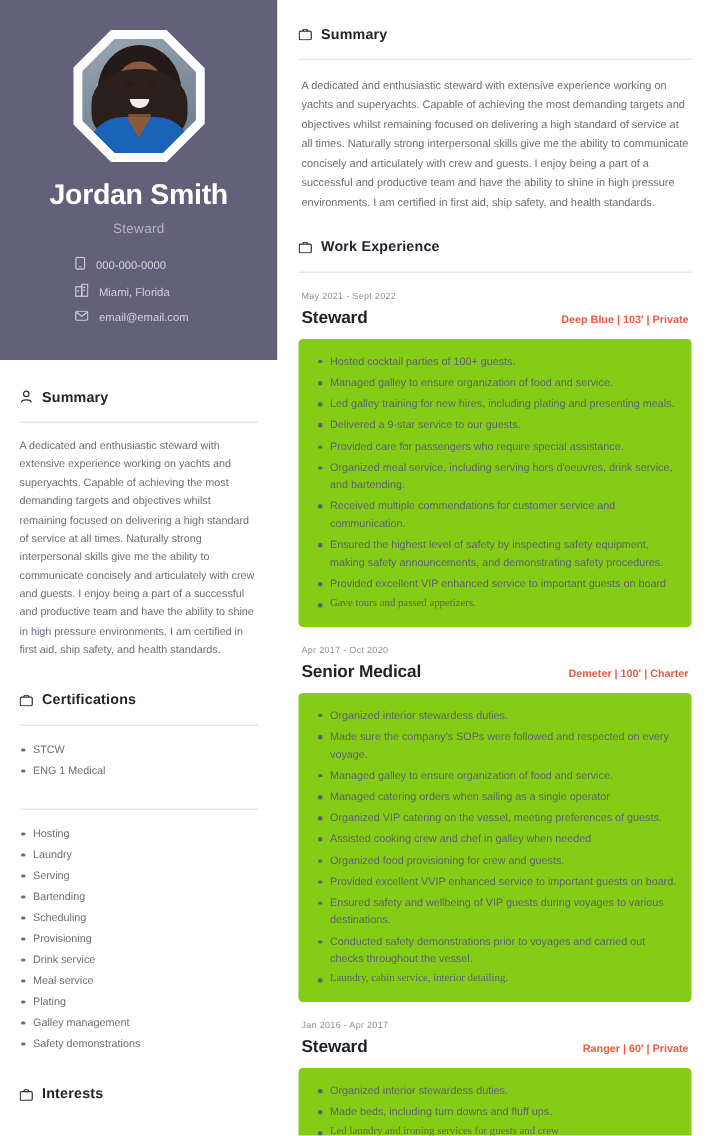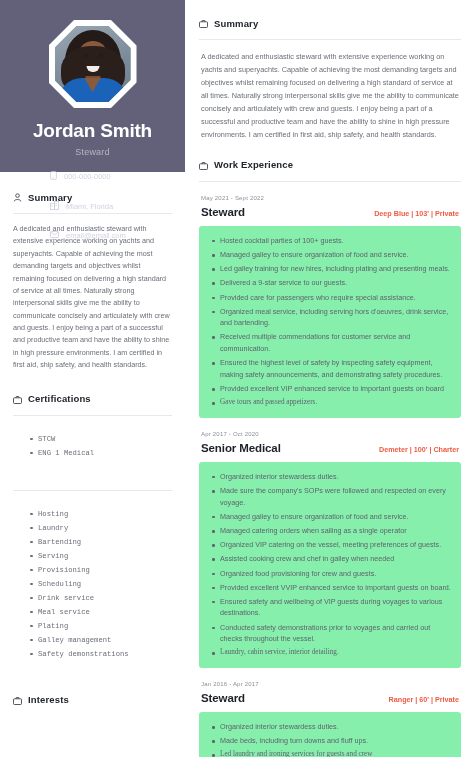--- a/index.html
+++ b/index.html
@@ -8,21 +8,21 @@
     background: #ffffff;
     font-family: "Liberation Sans", sans-serif;
     overflow: hidden;
   }
   .page { display: flex; width: 474px; height: 757px; background: #fff; }
 
   
   .sidebar { width: 185px; flex: 0 0 185px; background: #ffffff; }
   .side-hero {
     background: #63617a;
-    height: 172px;
+    height: 240px;
     padding: 18px 14px 0 14px;
     text-align: center;
   }
   .avatar-wrap {
     width: 88px; height: 88px;
     margin: 2px auto 0 auto;
     position: relative;
   }
   .octagon {
     width: 88px; height: 88px;
@@ -68,31 +68,31 @@
   .ph-collar {
     position:absolute; left:50%; bottom:10px; transform:translateX(-50%);
     width:16px; height:14px; background:#8a5a3c;
     clip-path: polygon(50% 100%, 0 0, 100% 0);
   }
   .hero-name {
     color:#ffffff; font-size:19px; font-weight:700; letter-spacing:-0.2px;
     margin-top:13px; line-height:1.1;
   }
   .hero-role { color:#b6b4c4; font-size:9px; margin-top:5px; letter-spacing:0.2px; }
-  .contact-list { margin-top:14px; display:flex; flex-direction:column; gap:19px; align-items:flex-start; padding-left:36px; }
+  .contact-list { margin-top:14px; display:flex; flex-direction:column; gap:7px; align-items:flex-start; padding-left:36px; }
   .contact-row { display:flex; align-items:center; gap:7px; color:#d4d2de; font-size:7.5px; }
   .contact-row svg { flex:0 0 auto; }
 
   .side-body { padding: 16px 13px 0 13px; }
   .sec { margin-bottom: 4px; }
   .sec-head { display:flex; align-items:center; gap:6px; padding-bottom:7px; }
   .sec-head .ttl { font-size:9.5px; font-weight:700; color:#20242c; letter-spacing:0.15px; }
   .sec-rule { height:1px; background:#e6e8ec; margin-bottom:9px; }
   .side-p { font-size:7.2px; line-height:1.72; color:#6a6e77; text-align:left; }
-  ul.dots { list-style:none; margin:16px; padding:0;font-family:Liberation Mono, monospace; }
+  ul.dots { list-style:none; margin:0; padding:0; }
   ul.dots li {
     font-size:7.2px; line-height:1.95; color:#6a6e77;
     position:relative; padding-left:9px;
   }
   ul.dots li::before {
     content:""; position:absolute; left:1px; top:6px;
     width:2.5px; height:2.5px; border-radius:50%; background:#6a6e77;
   }
   .sec-gap { height:14px; }
 
@@ -101,21 +101,21 @@
   .m-sec-head { display:flex; align-items:center; gap:6px; padding: 4px 0 7px 0; }
   .m-sec-head .ttl { font-size:9.5px; font-weight:700; color:#20242c; letter-spacing:0.15px; }
   .m-rule { height:1px; background:#e6e8ec; }
   .m-sum { font-size:7.3px; line-height:1.78; color:#6a6e77; padding:11px 2px 0 2px; }
   .job { padding-top: 13px; }
   .job-date { font-size:6px; color:#8b8f98; letter-spacing:0.2px; padding-left:2px; }
   .job-line { display:flex; align-items:baseline; justify-content:space-between; padding:5px 2px 0 2px; }
   .job-title { font-size:11.5px; font-weight:700; color:#1d222a; letter-spacing:-0.1px; }
   .job-org { font-size:7.2px; color:#ef5a42; font-weight:600; white-space:nowrap; }
   .job-panel {
-    background:#86efac; border-radius:3px;
+    background:#84cc16; border-radius:3px;
     margin-top:8px; padding:9px 10px 9px 12px;
   }
   ul.jobdots { list-style:none; margin:0; padding:0; }
   ul.jobdots li {
     font-size:7.2px; line-height:1.62; color:#5f636c;
     position:relative; padding-left:9px; margin-bottom:2.5px;
   }
   ul.jobdots li:last-child { margin-bottom:0;font-family:Liberation Serif, serif; }
   ul.jobdots li::before {
     content:""; position:absolute; left:1px; top:5px;
@@ -219,24 +219,24 @@
         </ul>
       </div>
 
       <div class="sec-gap"></div>
 
       <div class="sec">
         <div class="sec-rule"></div>
         <ul class="dots">
           <li>Hosting</li>
           <li>Laundry</li>
+          <li>Serving</li>
           <li>Bartending</li>
-          <li>Serving</li>
+          <li>Scheduling</li>
           <li>Provisioning</li>
-          <li>Scheduling</li>
           <li>Drink service</li>
           <li>Meal service</li>
           <li>Plating</li>
           <li>Galley management</li>
           <li>Safety demonstrations</li>
         </ul>
       </div>
 
       <div class="sec-gap"></div>
 

